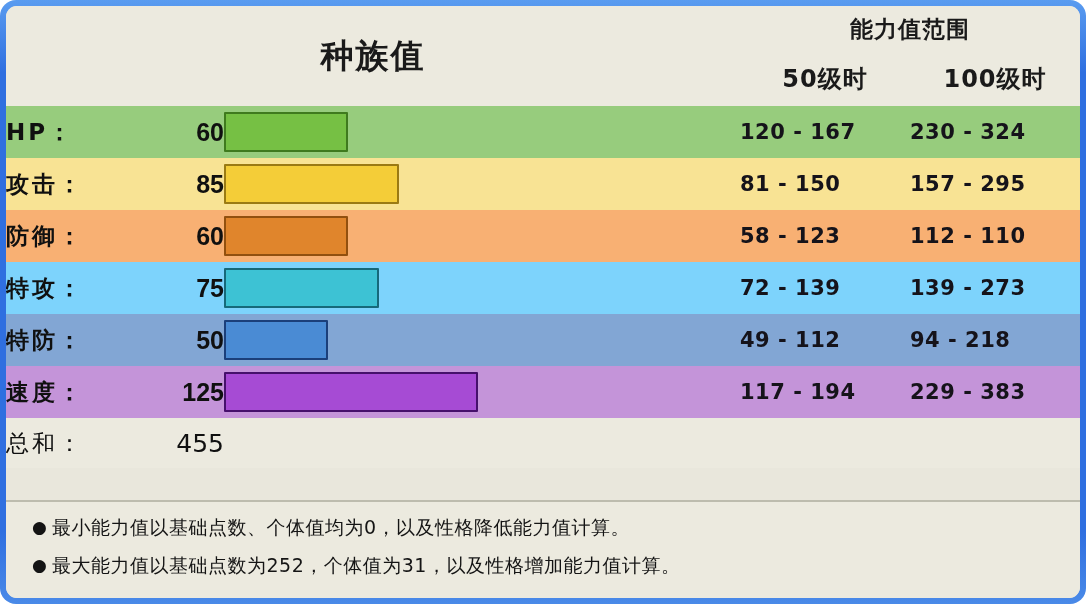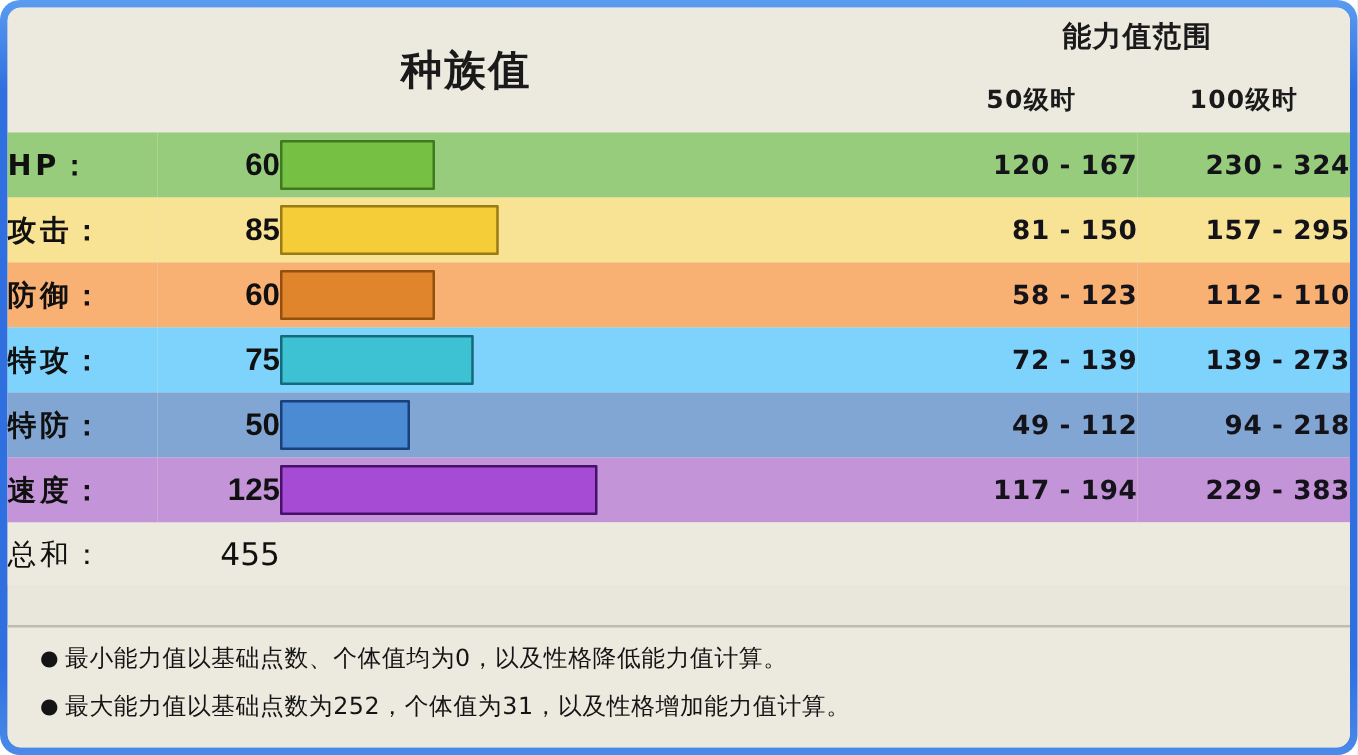--- a/index.html
+++ b/index.html
@@ -73,21 +73,21 @@
     letter-spacing: 2px;
   }
   .hdr-range {
     height: 46px;
     font-size: 23px;
     letter-spacing: 1px;
     border-bottom: 2px solid #bdbcae;
   }
   .hdr-sub {
     height: 54px;
-    font-size: 20px;
+    font-size: 24px;
     letter-spacing: 1px;
   }
   .hdr-nolast { border-right: 2px solid #bdbcae; }
   .hdr-last   { border-right: none; }
 
   
   .srow { height: 52px; }
   .cell-label {
     font-size: 23px;
     font-weight: bold;
@@ -108,21 +108,21 @@
     padding-left: 4px;
     border-left: 2px solid rgba(255,255,255,0.65);
   }
   .bar {
     height: 40px;
     box-sizing: border-box;
     border: 2px solid rgba(0,0,0,0.45);
     border-radius: 1px;
   }
   .cell-range {
-    text-align: right;
+    text-align: left;
     font-size: 21px;
     font-weight: bold;
     color: #15131a;
     border-left: 2px solid #cfcec2;
     letter-spacing: 0.5px;
   }
   .rowline { border-bottom: 2px solid #dcdbcf; }
 
   
   .total-row { height: 50px; background: #eceadf; }

